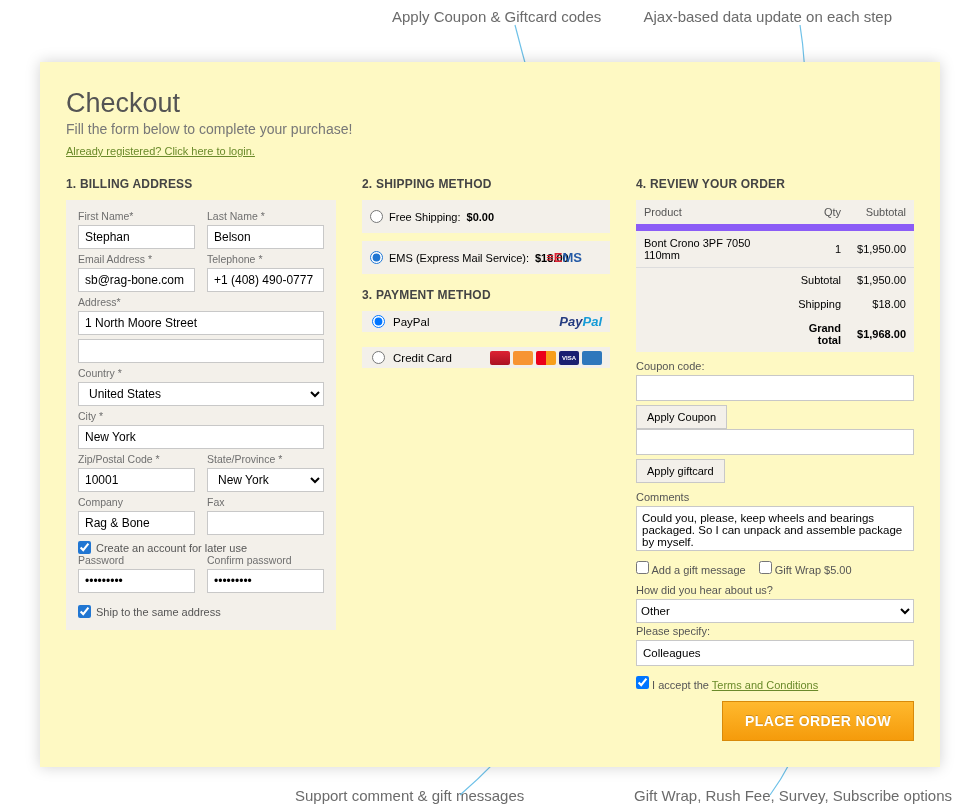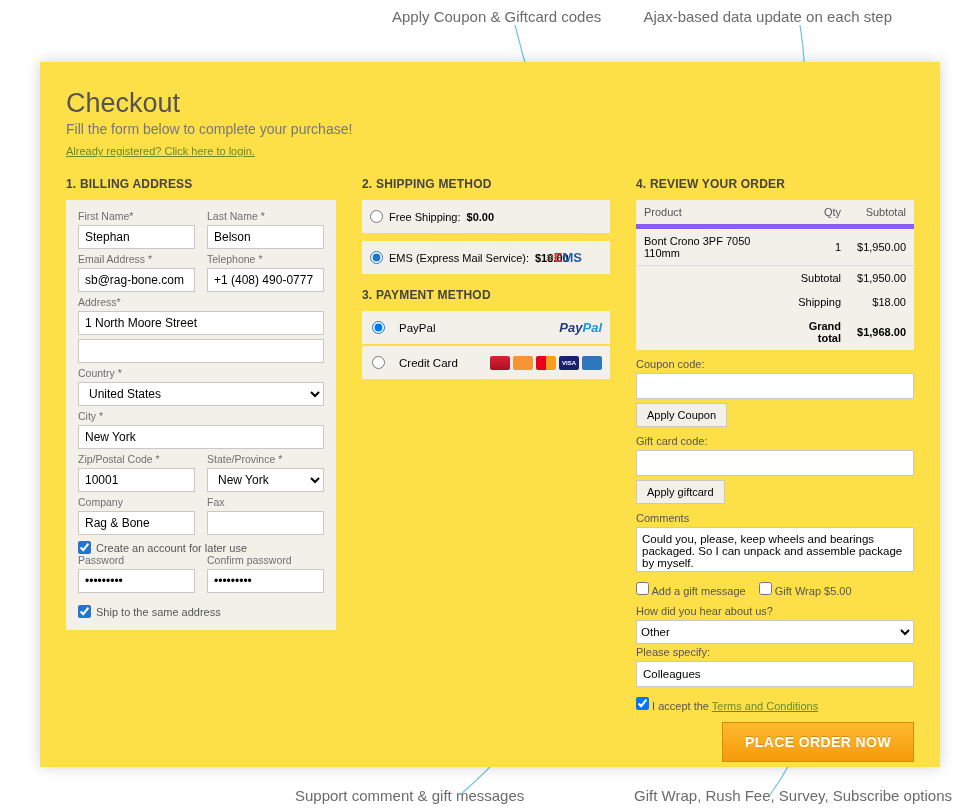--- a/index.html
+++ b/index.html
@@ -3,21 +3,21 @@
 <meta charset="utf-8">
 <style>
 *{box-sizing:border-box;margin:0;padding:0;font-family:Arial,Helvetica,sans-serif}
 body{background:#fff;width:972px;height:812px;position:relative;overflow:hidden}
 .annotation{position:absolute;color:#6b6b6b;font-size:15px}
 .ann-top-left{top:8px;left:392px}
 .ann-top-right{top:8px;right:80px}
 .ann-bot-left{bottom:8px;left:295px}
 .ann-bot-right{bottom:8px;right:20px}
 svg.lines{position:absolute;top:0;left:0;pointer-events:none}
-.card{position:absolute;top:62px;left:40px;right:32px;bottom:45px;background:#fde047;box-shadow:0 0 14px rgba(0,0,0,.18);padding:26px 26px 20px 26px;overflow:hidden}
+.card{position:absolute;top:62px;left:40px;right:32px;bottom:45px;background:#fef9c3;box-shadow:0 0 14px rgba(0,0,0,.18);padding:26px 26px 20px 26px;overflow:hidden}
 h1{font-size:27px;font-weight:400;color:#545454;margin-bottom:2px}
 .subtitle{font-size:14px;color:#777;margin-bottom:4px}
 .login-link{font-size:11px;color:#6a8a2a}
 .cols{display:flex;gap:26px;margin-top:18px}
 .col1{width:270px;flex-shrink:0}
 .col2{width:248px;flex-shrink:0}
 .col3{flex:1}
 .section-title{font-size:12px;font-weight:bold;color:#444;margin-bottom:9px;letter-spacing:.2px}
 .panel{background:#f3f0ea;padding:10px 12px 12px 12px}
 .row{display:flex;gap:12px;margin-bottom:4px}
@@ -25,34 +25,34 @@
 .fld label{font-size:10.5px;color:#6f6f6f;margin-bottom:3px}
 .fld input,.fld select{height:24px;border:1px solid #c8c8c8;padding:0 6px;font-size:12px;background:#fff}
 .fld input{width:100%}
 .check-row{display:flex;align-items:center;gap:5px;font-size:11px;color:#555;margin-top:6px}
 .check-row input{accent-color:#2176d2}
 .ship-row{background:#f3f0ea;padding:10px 8px;display:flex;align-items:center;gap:6px;font-size:11px;margin-bottom:8px;position:relative}
 .ship-row input[type=radio]{accent-color:#2176d2}
 .ems-logo{position:absolute;right:28px;font-weight:bold;font-size:13px}
 .ems-logo .e{color:#d23}
 .ems-logo .ms{color:#245aa6}
-.pay-row{background:#f3f0ea;padding:10px 10px;display:flex;align-items:center;gap:14px;font-size:11.5px;margin-bottom:2px;position:relative}
+.pay-row{background:#f3f0ea;padding:4px 10px;display:flex;align-items:center;gap:8px;font-size:11.5px;margin-bottom:15px;position:relative}
 .pay-logos{position:absolute;right:8px;display:flex;gap:3px;align-items:center}
 .pp{font-weight:bold;font-style:italic;font-size:13px}
 .pp-p{color:#253b80}.pp-pal{color:#169bd7}
 .cc{width:20px;height:14px;border-radius:2px;display:inline-block}
 .cc1{background:linear-gradient(#d23,#a12)}
 .cc2{background:#f79433}
 .cc3{background:linear-gradient(90deg,#eb001b 50%,#f79e1b 50%)}
 .cc4{background:#1a1f71;color:#fff;font-size:6px;display:flex;align-items:center;justify-content:center;font-weight:bold}
 .cc5{background:#2e77bc}
 .order-table{width:100%;background:#f3f0ea;border-collapse:collapse;font-size:11px}
 .order-table th,.order-table td{padding:6px 8px;text-align:right}
 .order-table th:first-child,.order-table td:first-child{text-align:left}
-.order-table thead th{border-bottom:5px solid #8b5cf6;font-weight:normal;color:#555}
+.order-table thead th{border-bottom:7px solid #8b5cf6;font-weight:normal;color:#555}
 .order-table .sep td{border-top:1px solid #ddd}
 .order-table .grand td{font-weight:bold}
 .lbl{font-size:11px;color:#555;margin-top:8px;margin-bottom:3px;display:block}
 .txt{width:100%;height:26px;border:1px solid #c8c8c8;padding:12px 6px;font-size:11.5px}
 .btn-sm{background:#f3f0ea;border:1px solid #c8c8c8;padding:5px 10px;font-size:11px;margin-top:4px;cursor:pointer}
 textarea.comments{width:100%;height:45px;border:1px solid #c8c8c8;padding:5px;font-size:11.5px;resize:none}
 .opts{font-size:11px;color:#555;margin-top:6px}
 .opts label{margin-right:10px}
 .sel{width:100%;height:24px;border:1px solid #c8c8c8;font-size:11.5px;background:#fff}
 .terms{color:#6a8a2a}
@@ -238,21 +238,20 @@
               <td>Grand total</td>
               <td>$1,968.00</td>
             </tr>
         </tbody>
       </table>
 
       <label class="lbl">Coupon code:</label>
       <input class="txt" style="">
       <button class="btn-sm">Apply Coupon</button>
 
-      <label class="lbl">Gift card code:</label>
       <input class="txt" style="">
       <button class="btn-sm">Apply giftcard</button>
 
       <label class="lbl">Comments</label>
       <textarea class="comments" style="">Could you, please, keep wheels and bearings packaged. So I can unpack and assemble package by myself.</textarea>
 
       <div class="opts">
         <label><input type="checkbox" style=""> <span>Add a gift message</span></label>
         <label><input type="checkbox" style=""> <span>Gift Wrap $5.00</span></label>
       </div>

